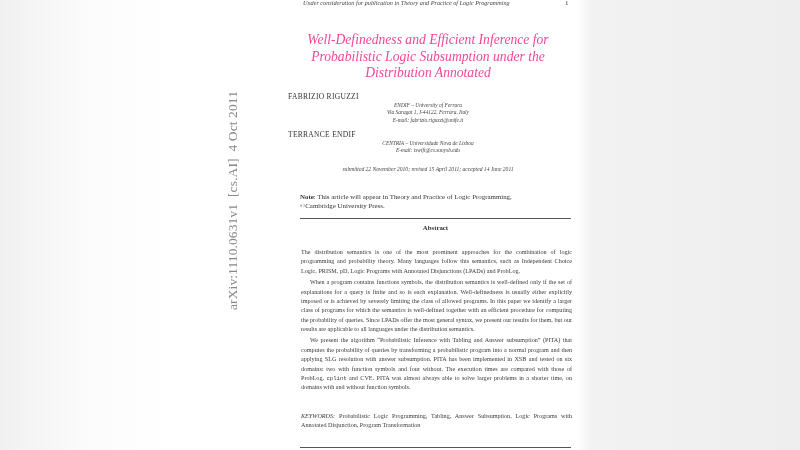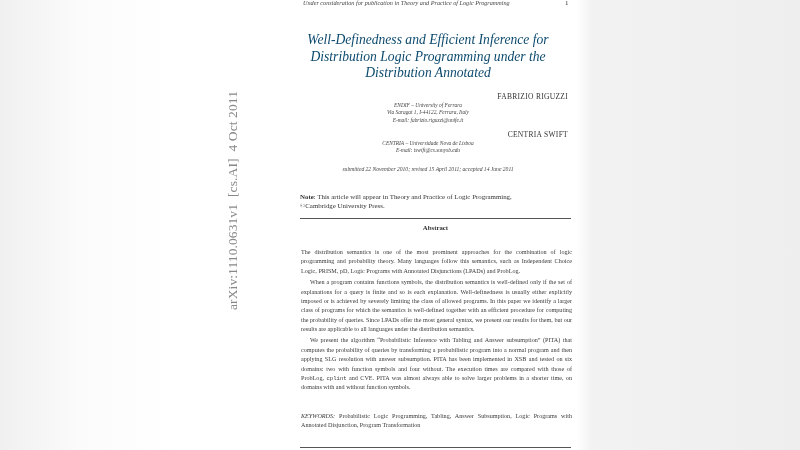--- a/index.html
+++ b/index.html
@@ -24,24 +24,24 @@
     }
     .arxiv-stamp {
       position:absolute; left:-3px; top:310px;
       transform-origin: 0 0; transform: rotate(-90deg);
       font-family:"Liberation Serif", serif; font-size:13.5px; color:#888;
       white-space:pre; letter-spacing:0.1px;
     }
     .title {
       position:absolute; left:60px; top:32px; width:280px; text-align:center;
       font-family:"Liberation Serif", serif; font-style:italic;
-      font-size:13.6px; line-height:16.5px; color:#0c4a6e;
+      font-size:13.6px; line-height:16.5px; color:#ec4899;
     }
     .author {
-      position:absolute; left:60px; width:280px; text-align:right;
+      position:absolute; left:60px; width:280px; text-align:left;
       font-family:"Liberation Serif", serif; font-size:7.5px; color:#333;
       letter-spacing:0.3px;
     }
     .affil {
       position:absolute; left:60px; width:280px; text-align:center;
       font-family:"Liberation Serif", serif; font-style:italic;
       font-size:5.4px; line-height:7.4px; color:#444;
     }
     .dates {
       position:absolute; left:60px; top:166px; width:280px; text-align:center;
@@ -78,32 +78,32 @@
 <body>
 
 <div class="page">
   <div class="running-head">Under consideration for publication in Theory and Practice of Logic Programming</div>
   <div class="page-number">1</div>
 
   <div class="arxiv-stamp">arXiv:1110.0631v1  [cs.AI]  4 Oct 2011</div>
 
   <div class="title">
     <div>Well-Definedness and Efficient Inference for</div>
-    <div>Distribution Logic Programming under the</div>
+    <div>Probabilistic Logic Subsumption under the</div>
     <div>Distribution Annotated</div>
   </div>
 
   <div class="author" style="top:92px;">FABRIZIO RIGUZZI</div>
   <div class="affil" style="top:102px;">
     <div>ENDIF – University of Ferrara</div>
     <div>Via Saragat 1, I-44122, Ferrara, Italy</div>
     <div>E-mail: fabrizio.riguzzi@unife.it</div>
   </div>
 
-  <div class="author" style="top:130px;">CENTRIA SWIFT</div>
+  <div class="author" style="top:130px;">TERRANCE ENDIF</div>
   <div class="affil" style="top:140px;">
     <div>CENTRIA – Universidade Nova de Lisboa</div>
     <div>E-mail: tswift@cs.sunysb.edu</div>
   </div>
 
   <div class="dates">submitted 22 November 2010; revised 15 April 2011; accepted 14 June 2011</div>
 
   <div class="note">
     <b>Note</b><span>: This article will appear in Theory and Practice of Logic Programming,</span><br>
     <span>©Cambridge University Press.</span>

